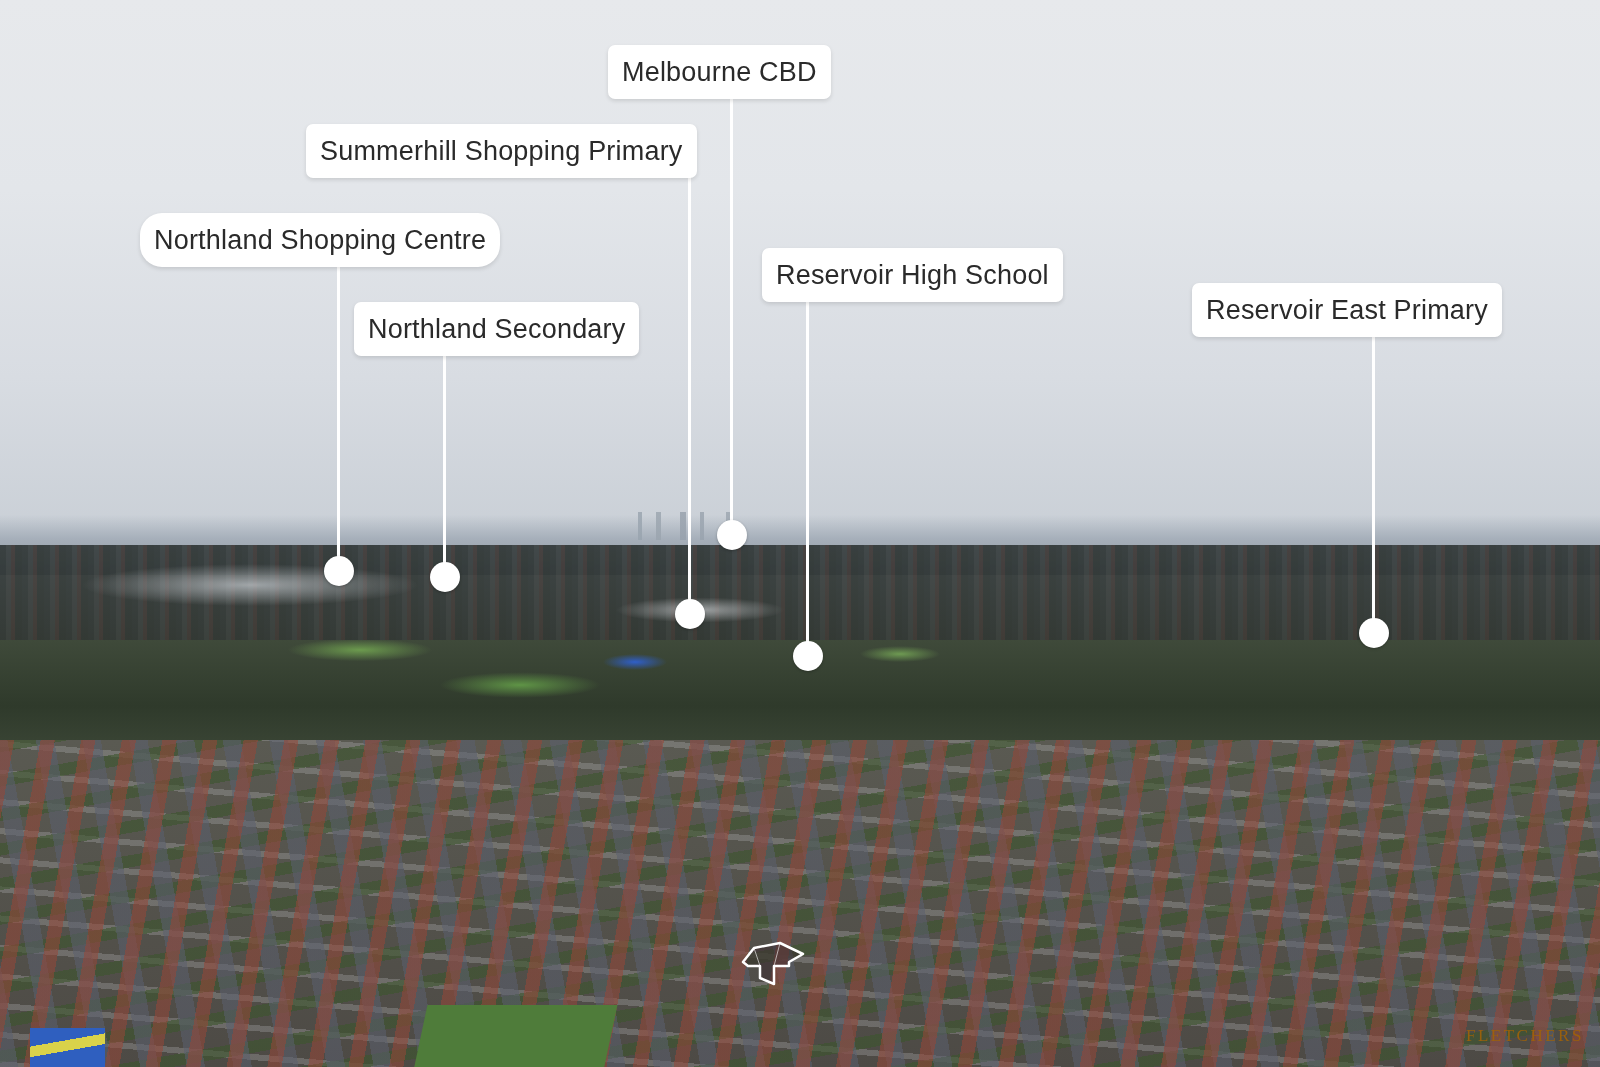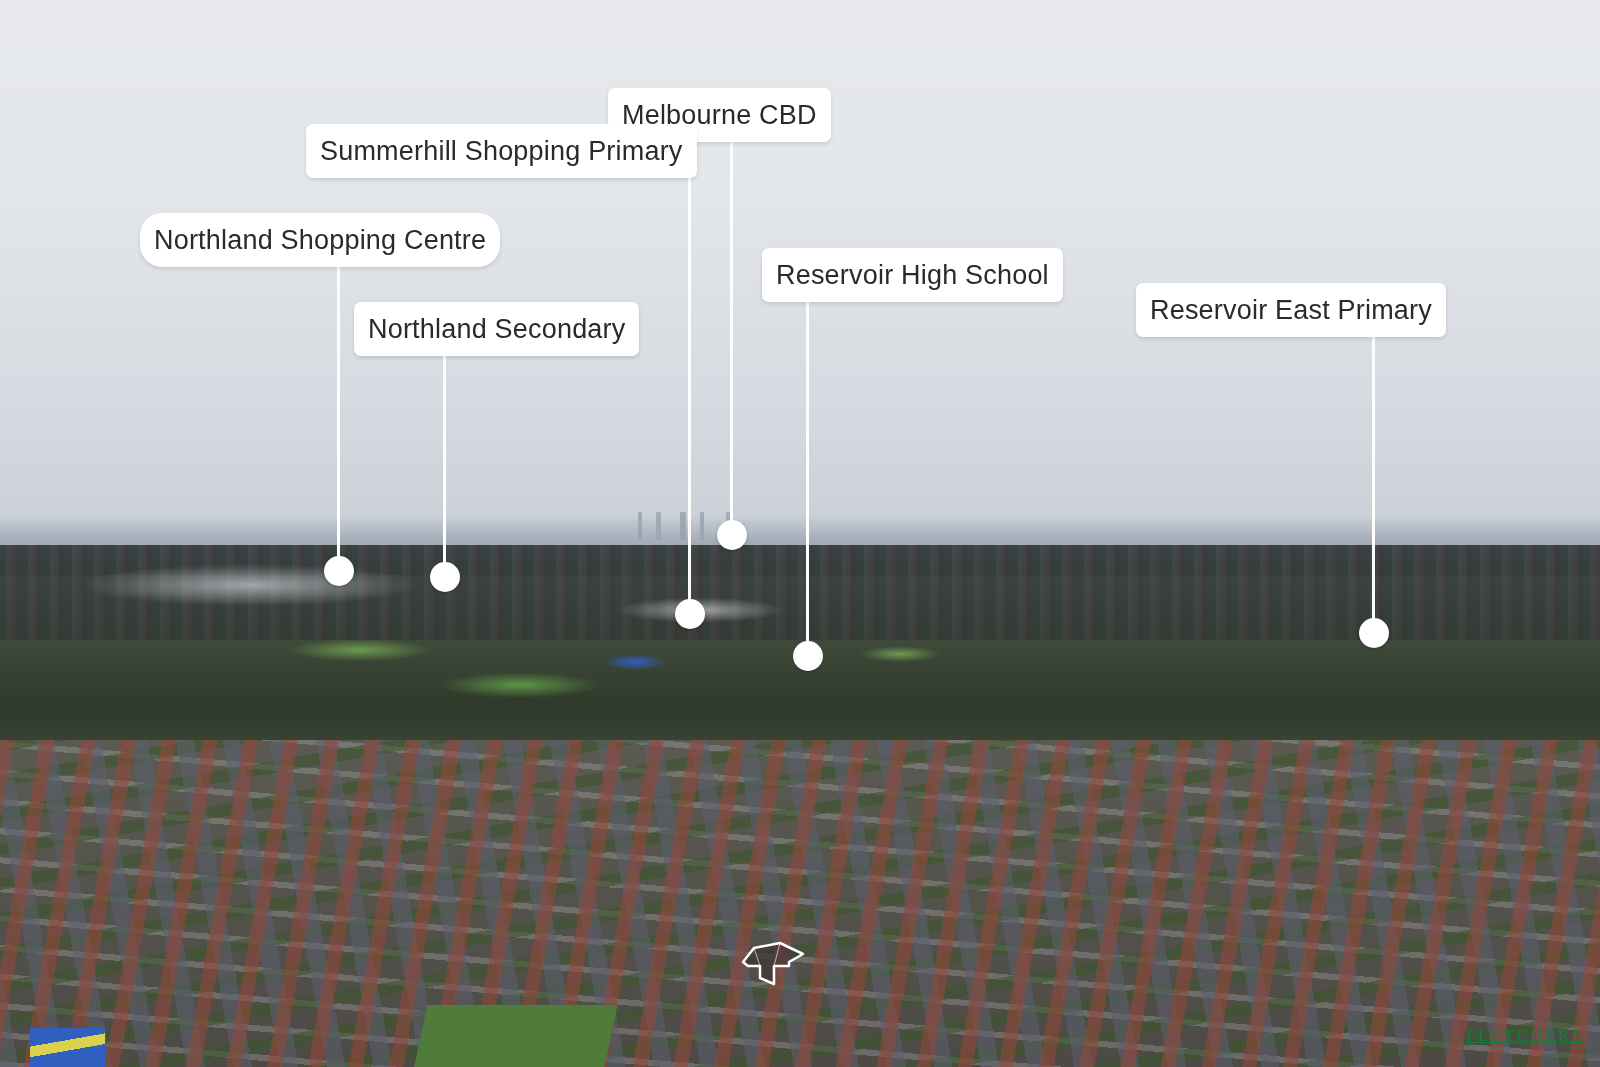--- a/index.html
+++ b/index.html
@@ -61,23 +61,23 @@
       border-radius: 7px; font-size: 27px; line-height: 27px;
       padding: 14px 14px 13px 14px; white-space: nowrap;
       box-shadow: 0 2px 4px rgba(0,0,0,0.12);
       letter-spacing: 0.2px;
     }
     .stem { position: absolute; width: 3px; background: #ffffff; }
     .pin { position: absolute; width: 30px; height: 30px; border-radius: 50%; background: #ffffff; box-shadow: 0 1px 3px rgba(0,0,0,0.25); }
 
     .house-marker { position: absolute; left: 740px; top: 940px; width: 66px; height: 48px; }
     .watermark {
-      position: absolute; left: 1466px; top: 1026px; color: #15803d;
+      position: absolute; left: 1466px; top: 1026px; color: #a16207;
       font-family: "Liberation Serif", "DejaVu Serif", serif; font-size: 17px;
-      letter-spacing: 2.5px; opacity: 0.9; text-decoration: underline;
+      letter-spacing: 2.5px; opacity: 0.9;
     }
   </style>
 </head>
 <body>
 
 <div class="scene">
   <div class="sky"></div>
   <div class="horizon"></div>
   <div class="skyline"></div>
   <div class="far-suburbs"></div>
@@ -89,26 +89,26 @@
 
 <div id="stems">
     <div class="stem" style="left: 730px; top: 95px; height: 440px;"></div>
     <div class="stem" style="left: 688px; top: 174px; height: 440px;"></div>
     <div class="stem" style="left: 337px; top: 263px; height: 308px;"></div>
     <div class="stem" style="left: 443px; top: 351px; height: 226px;"></div>
     <div class="stem" style="left: 806px; top: 298px; height: 358px;"></div>
     <div class="stem" style="left: 1372px; top: 333px; height: 300px;"></div>
   </div>
 
-<div class="label" id="lbl0" style="left: 608px; top: 45px; margin-top: 43px;"><span>Melbourne CBD</span></div>
+<div class="label" id="lbl0" style="left: 608px; top: 45px;"><span>Melbourne CBD</span></div>
 <div class="label" id="lbl1" style="left: 306px; top: 124px;"><span>Summerhill Shopping Primary</span></div>
 <div class="label" id="lbl2" style="left: 140px; top: 213px; border-radius: 22px;"><span>Northland Shopping Centre</span></div>
 <div class="label" id="lbl3" style="left: 354px; top: 302px;"><span>Northland Secondary</span></div>
 <div class="label" id="lbl4" style="left: 762px; top: 248px;"><span>Reservoir High School</span></div>
-<div class="label" id="lbl5" style="left: 1136px; top: 283px;"><span>Reservoir East Primary</span></div>
+<div class="label" id="lbl5" style="left: 1192px; top: 283px;"><span>Reservoir East Primary</span></div>
 
 <div id="pins">
     <div class="pin" style="left: 717px; top: 520px;"></div>
     <div class="pin" style="left: 675px; top: 599px;"></div>
     <div class="pin" style="left: 324px; top: 556px;"></div>
     <div class="pin" style="left: 430px; top: 562px;"></div>
     <div class="pin" style="left: 793px; top: 641px;"></div>
     <div class="pin" style="left: 1359px; top: 618px;"></div>
   </div>
 

